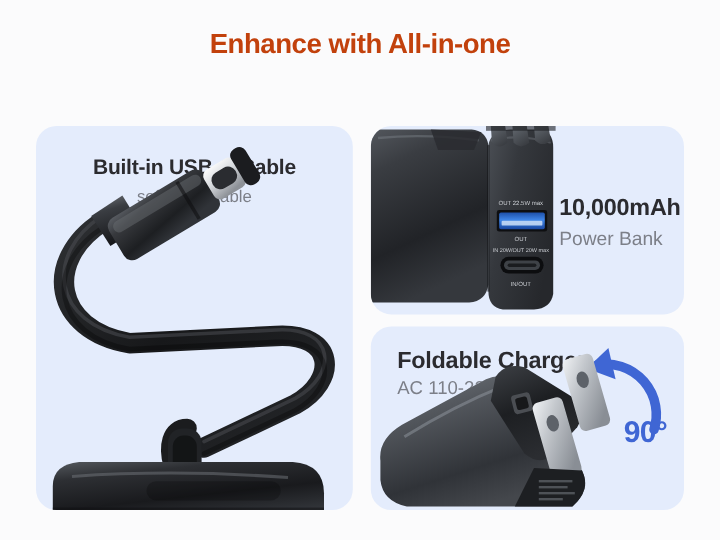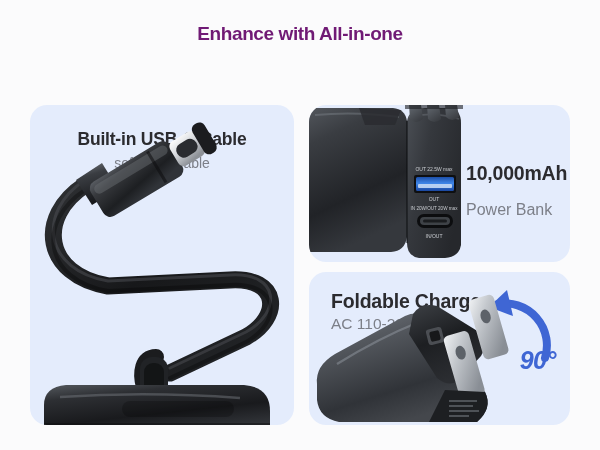--- a/index.html
+++ b/index.html
@@ -16,24 +16,24 @@
     -webkit-font-smoothing: antialiased;
   }
 
   
   .headline {
     position: absolute;
     left: 0;
     top: 22px;
     width: 600px;
     text-align: center;
-    font-size: 19px;
+    font-size: 23px;
     font-weight: bold;
     line-height: 1.28;
-    color: #701a75;
+    color: #c2410c;
     letter-spacing: -0.4px;
   }
   .headline .line { display: block; }
 
   
   .panel {
     position: absolute;
     background: #e4ecfc;
     border-radius: 17px;
     overflow: hidden;
@@ -59,21 +59,21 @@
   .cable-text .pt-title { font-size: 17.5px; line-height: 1.25; }
   .cable-text .pt-sub   { font-size: 14px; line-height: 1.45; margin-top: 2px; }
 
   .bank-text {
     position: absolute;
     left: 157px; top: 57px;
     width: 104px;
     text-align: left;
   }
   .bank-text .pt-title { font-size: 19.5px; line-height: 1.2; }
-  .bank-text .pt-sub   { font-size: 16px; line-height: 1.3; margin-top: 15px; }
+  .bank-text .pt-sub   { font-size: 16px; line-height: 1.3; margin-top: 5px; }
 
   .charger-text {
     position: absolute;
     left: 22px; top: 18px;
     width: 220px;
     text-align: left;
   }
   .charger-text .pt-title { font-size: 19.5px; line-height: 1.2; }
   .charger-text .pt-sub   { font-size: 15.5px; line-height: 1.35; margin-top: 1px; }
 
@@ -87,21 +87,20 @@
   .art svg { display: block; }
 
   .angle-badge {
     position: absolute;
     right: 14px;
     top: 74px;
     font-size: 25px;
     font-weight: bold;
     color: #3f66d4;
     letter-spacing: -0.5px;
-    font-style: italic;
   }
 </style>
 </head>
 <body>
 
 <div class="headline">
   <span class="line">Enhance with All-in-one</span>
 </div>
 
 <div class="panel" id="panel-cable">

